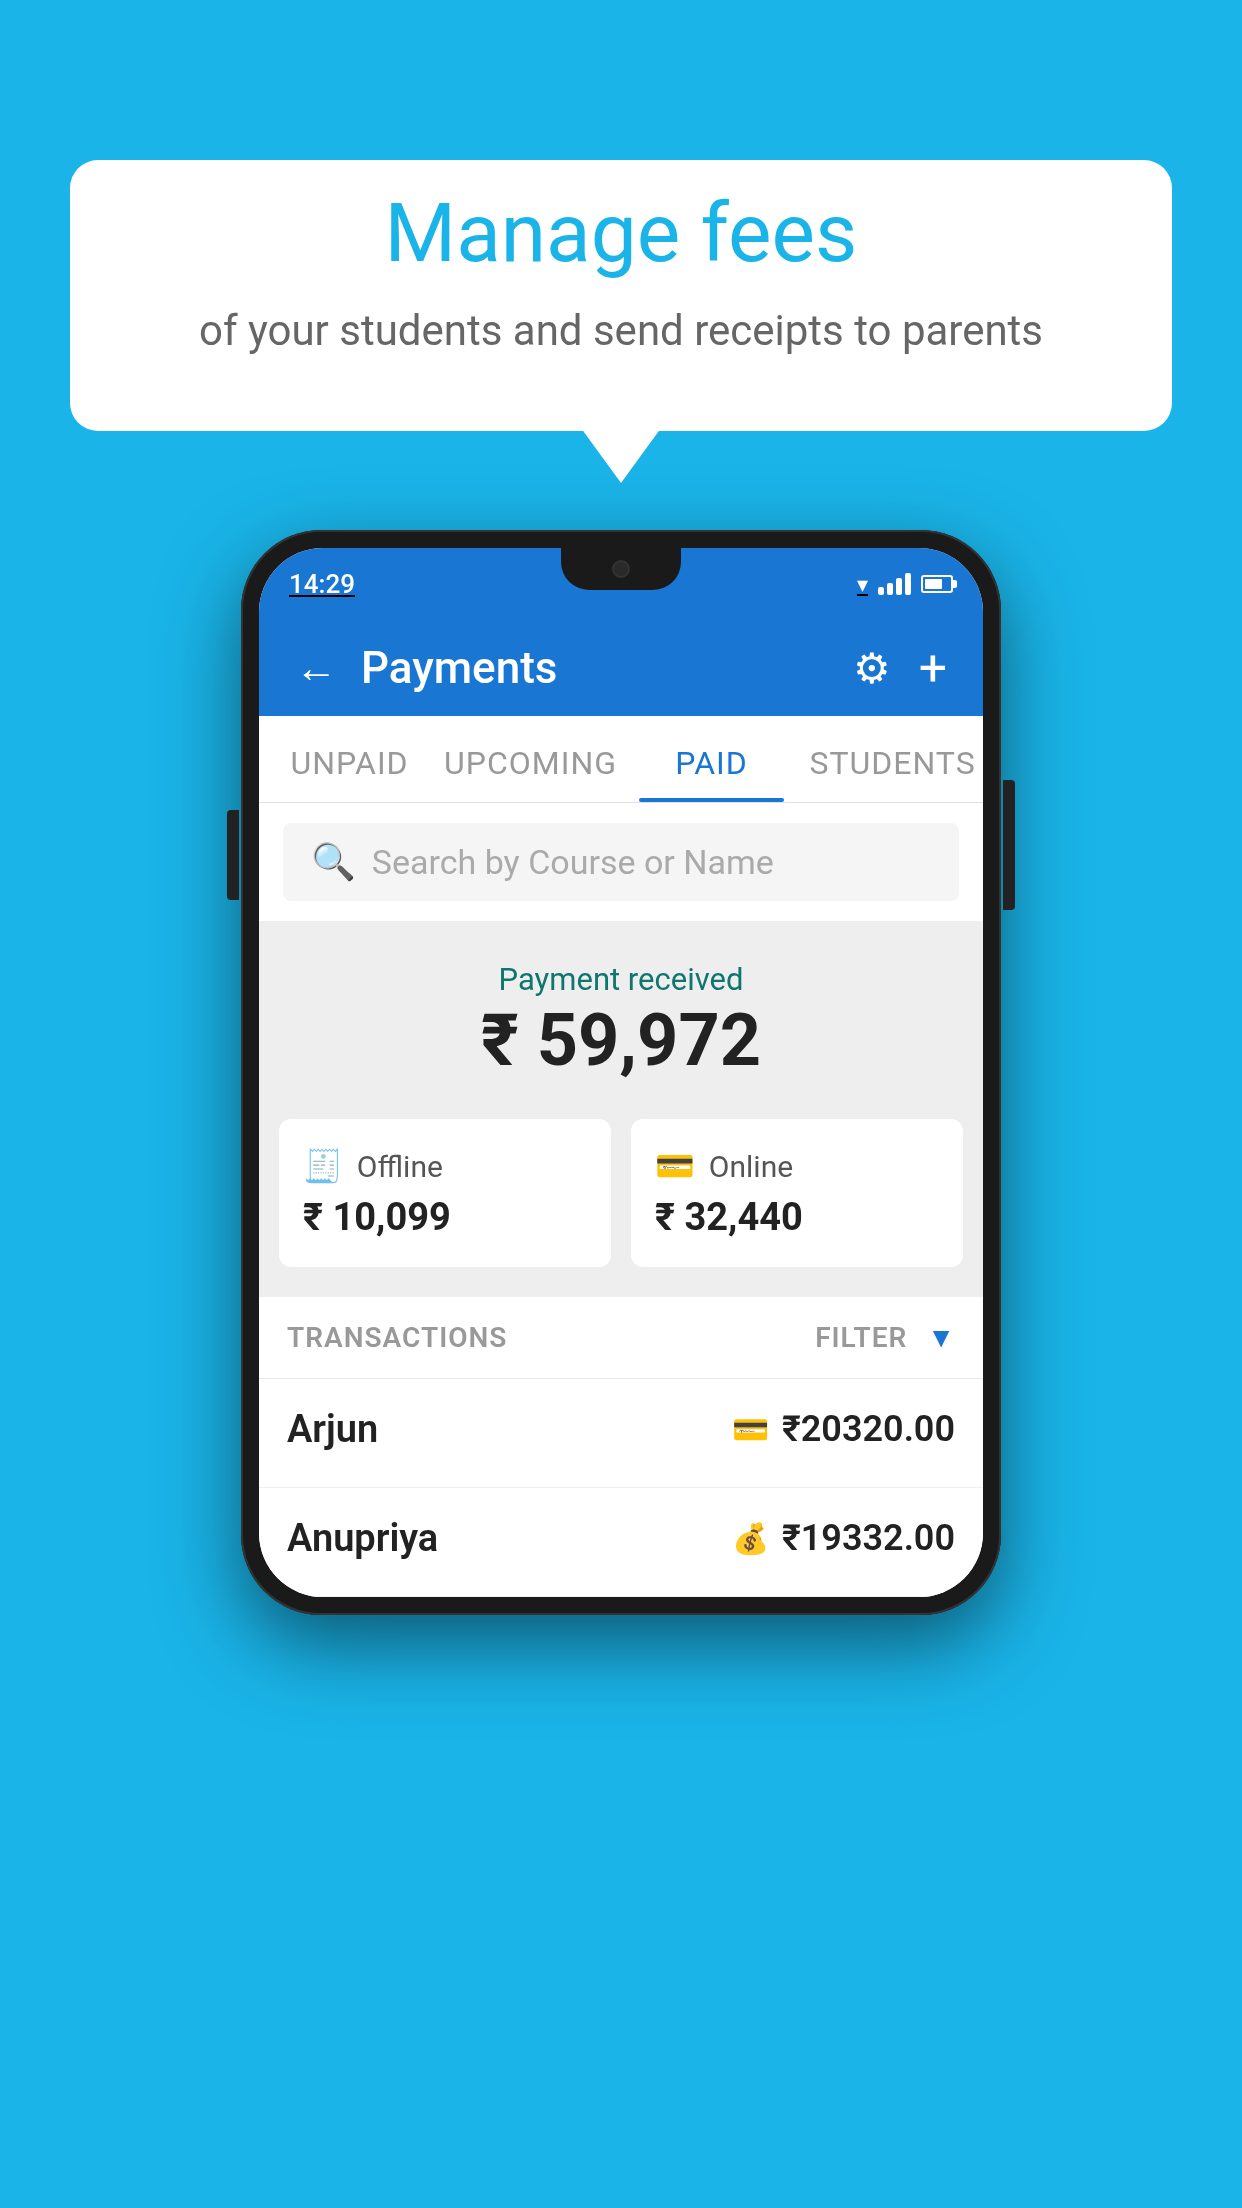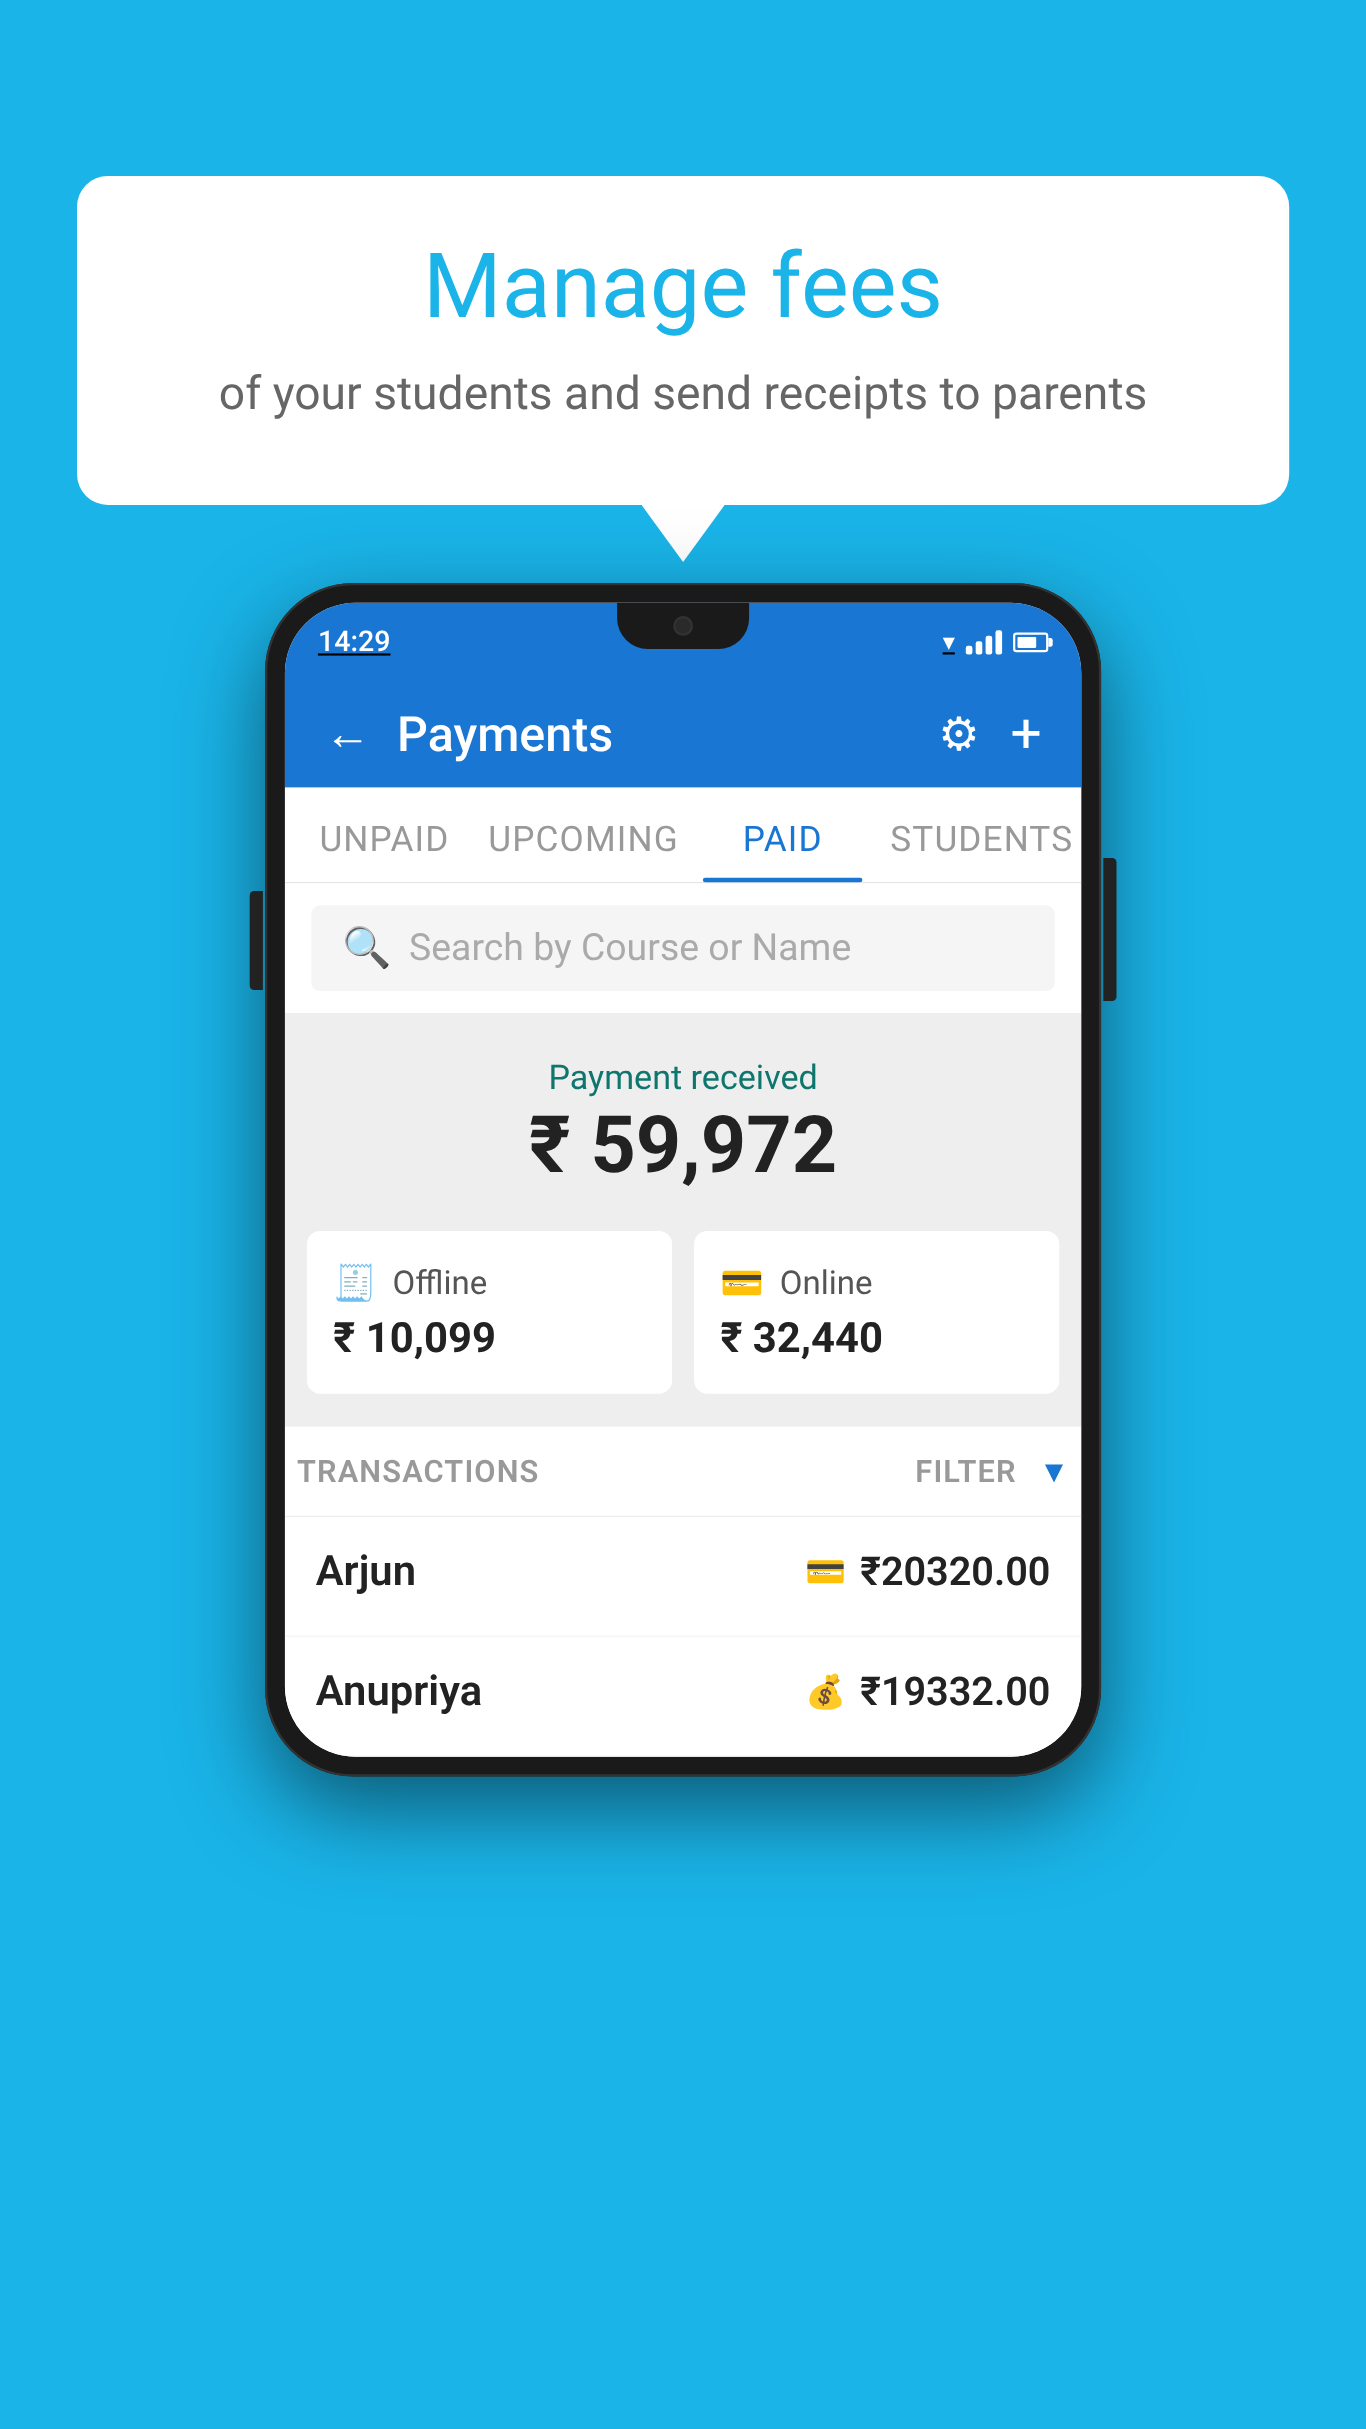--- a/index.html
+++ b/index.html
@@ -20,21 +20,21 @@
       left: 70px;
       right: 70px;
       display: flex;
       flex-direction: column;
       align-items: center;
     }
 
     .speech-bubble {
       background: white;
       border-radius: 28px;
-      padding: 56px 80px 70px;
+      padding: 28px 80px 70px;
       text-align: center;
       width: 100%;
       position: relative;
     }
 
     .speech-bubble::after {
       content: '';
       position: absolute;
       bottom: -52px;
       left: 50%;
@@ -362,21 +362,21 @@
       font-weight: 700;
       color: #222;
     }
 
     
     .transactions-header {
       background: white;
       display: flex;
       align-items: center;
       justify-content: space-between;
-      padding: 24px 11px;
+      padding: 24px 28px;
       border-bottom: 1px solid #e8e8e8;
     }
 
     .transactions-label {
       font-size: 28px;
       color: #999;
       font-weight: 600;
       letter-spacing: 1px;
     }
 

